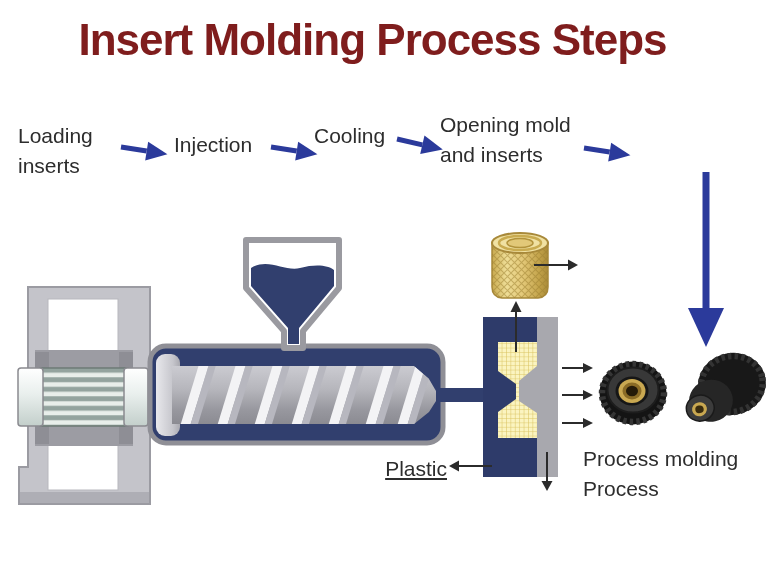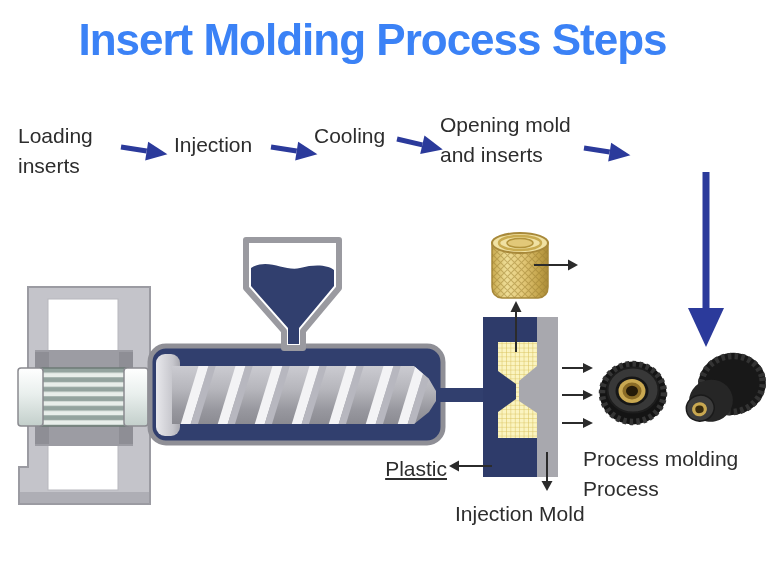--- a/index.html
+++ b/index.html
@@ -3,21 +3,21 @@
 <meta charset="utf-8">
 <style>
   html,body{margin:0;padding:0;background:#ffffff;}
   #stage{
     position:relative;width:768px;height:576px;background:#ffffff;overflow:hidden;
     font-family:"Liberation Sans",sans-serif;color:var(--text,#2d2d2d);
   }
   #diagram-svg{position:absolute;left:0;top:0;}
   .page-title{
     position:absolute;top:15px;left:0;width:745px;text-align:center;
-    font-size:44px;font-weight:bold;letter-spacing:-1px;color:#3b82f6;white-space:nowrap;
+    font-size:44px;font-weight:bold;letter-spacing:-1px;color:#7f1d1d;white-space:nowrap;
   }
   .lbl{position:absolute;font-size:21px;line-height:30px;color:var(--text,#2d2d2d);}
   .lbl span{display:block;}
   .center{text-align:left;}
   .right{text-align:right;}
   
   .navy{fill:var(--machine-navy,#313f6e);}
   .mold-navy{fill:#2e3b6a;}
   .mold-gray{fill:var(--mold-gray,#a8a8ae);}
   .frame{fill:var(--frame-gray,#c4c4ca);stroke:var(--frame-border,#9b9ba2);stroke-width:2;}
@@ -48,23 +48,20 @@
     <span>Cooling</span>
   </div>
   <div class="lbl center" style="left:440px;top:110px;width:158px;">
     <span>Opening mold</span>
     <span>and inserts</span>
   </div>
 
   <div class="lbl right" style="left:363px;top:454px;width:84px;text-decoration:underline;">
     <span>Plastic</span>
   </div>
-  <div class="lbl center" style="left:455px;top:499px;width:185px;">
-    <span>Injection Mold</span>
-  </div>
   <div class="lbl center" style="left:583px;top:444px;width:164px;">
     <span>Process molding</span>
     <span>Process</span>
   </div>
 
   <svg id="diagram-svg" width="768" height="576" viewBox="0 0 768 576">
     <defs>
       <linearGradient id="capGrad" x1="0" y1="0" x2="0" y2="1">
         <stop offset="0" stop-color="#ffffff"></stop>
           <stop offset="0.45" stop-color="#e9efed"></stop>

